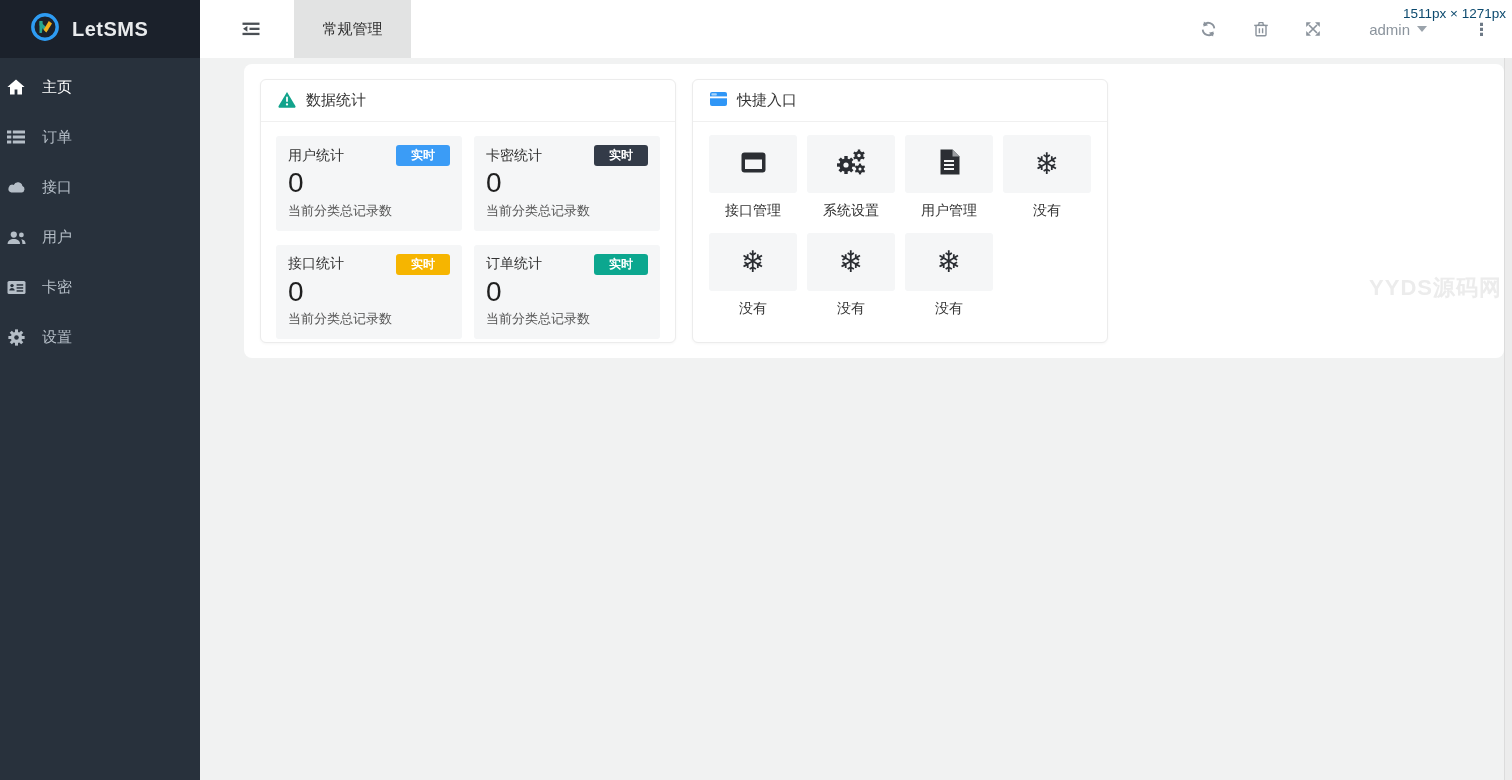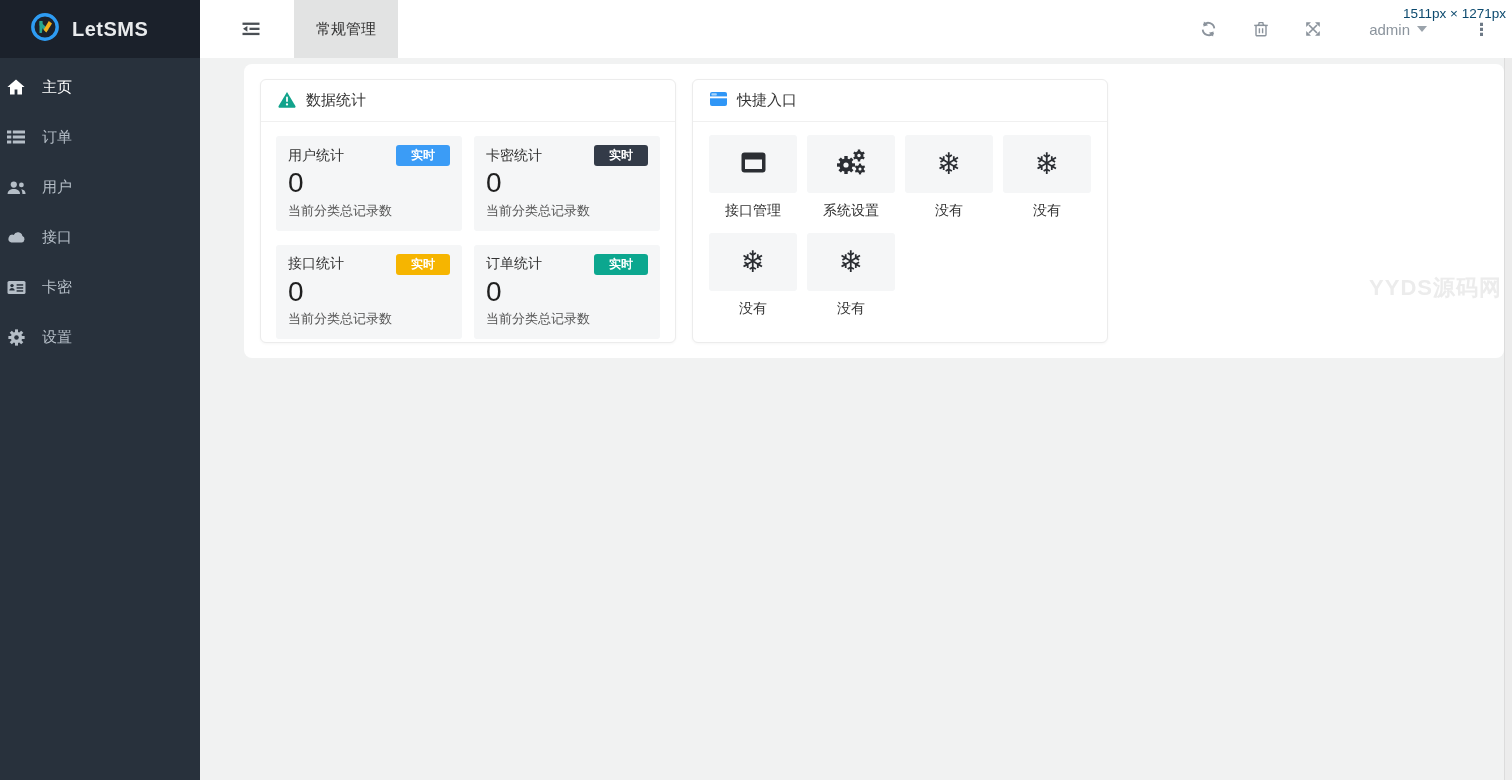--- a/index.html
+++ b/index.html
@@ -14,21 +14,21 @@
   .logo-name { color:#e9ebed; font-size:20px; font-weight:bold; letter-spacing:.5px; }
   .nav { padding-top:4px; }
   .nav-item { height:50px; display:flex; align-items:center; padding-left:6px; gap:16px;
     color:#b5bec7; font-size:15px; cursor:pointer; }
   .nav-item .ico { width:20px; display:flex; justify-content:center; }
   .nav-item.active { color:#ffffff; }
   
   .main { position:absolute; left:200px; top:0; right:0; height:780px; }
   .topbar { position:relative; height:58px; background:#ffffff; display:flex; align-items:center; }
   .toggle-btn { margin-left:42px; cursor:pointer; display:flex; align-items:center; }
-  .tab { margin-left:34px; height:58px; width:104px; background:#e2e3e3; display:flex;
+  .tab { margin-left:34px; height:58px; width:117px; background:#e2e3e3; display:flex;
     align-items:center; justify-content:center; font-size:15px; color:#333; cursor:pointer; }
   .topbar-right { margin-left:auto; display:flex; align-items:center; gap:36px; padding-right:22px; }
   .tb-ico { cursor:pointer; display:flex; align-items:center; }
   .user-box { display:flex; align-items:center; gap:7px; cursor:pointer; margin-left:12px; }
   .user-name { color:#8b949d; font-size:15px; }
   .caret { width:0; height:0; border-left:5px solid transparent; border-right:5px solid transparent;
     border-top:6px solid #9aa3ab; }
   .kebab { color:#6e7a87; font-size:17px; font-weight:bold; cursor:pointer; margin-left:10px; line-height:1; }
   .viewport-badge { position:absolute; top:6px; right:6px; font-size:13.5px; color:#0c4a6e; }
   
@@ -92,36 +92,36 @@
           <rect x="0" y="6.5" width="4.3" height="3"></rect>
             <rect x="5.8" y="6.5" width="12.2" height="3"></rect>
           <rect x="0" y="11.5" width="4.3" height="3"></rect>
             <rect x="5.8" y="11.5" width="12.2" height="3"></rect>
         </svg>
       </span>
       <span>订单</span>
     </div>
     <div class="nav-item">
       <span class="ico">
+        <svg width="19" height="14" viewBox="0 0 19 14" fill="currentColor">
+          <path d="M15.4 6.1 A4.6 4.6 0 0 0 6.7 4.9 A4 4 0 0 0 4.3 12.6 h10.4 a3.4 3.4 0 0 0 .7-6.5 Z"></path>
+        </svg>
+      </span>
+      <span>接口</span>
+    </div>
+    <div class="nav-item">
+      <span class="ico">
         <svg width="19" height="15" viewBox="0 0 19 15" fill="currentColor">
           <circle cx="6.8" cy="4.6" r="3.1"></circle>
           <path d="M.6 14 c0-3.2 2.8-4.9 6.2-4.9 s6.2 1.7 6.2 4.9 Z"></path>
           <circle cx="14.4" cy="4.9" r="2.4"></circle>
           <path d="M14.2 9.2 c2.5.3 4.4 1.7 4.4 4.8 h-3.2 c0-2-.4-3.6-1.2-4.8 Z"></path>
         </svg>
       </span>
       <span>用户</span>
-    </div>
-    <div class="nav-item">
-      <span class="ico">
-        <svg width="19" height="14" viewBox="0 0 19 14" fill="currentColor">
-          <path d="M15.4 6.1 A4.6 4.6 0 0 0 6.7 4.9 A4 4 0 0 0 4.3 12.6 h10.4 a3.4 3.4 0 0 0 .7-6.5 Z"></path>
-        </svg>
-      </span>
-      <span>接口</span>
     </div>
     <div class="nav-item">
       <span class="ico">
         <svg width="19" height="15" viewBox="0 0 19 15" fill="currentColor">
           <rect x="0.5" y="1" width="18" height="13" rx="1.6"></rect>
           <circle cx="5" cy="5.6" r="1.7" fill="#28313c"></circle>
           <path d="M2.3 10.6 c0-1.7 1.3-2.6 2.7-2.6 s2.7.9 2.7 2.6 Z" fill="#28313c"></path>
           <rect x="9.6" y="4.2" width="6.6" height="1.5" fill="#28313c"></rect>
           <rect x="9.6" y="7.2" width="6.6" height="1.5" fill="#28313c"></rect>
           <rect x="9.6" y="10.2" width="6.6" height="1.5" fill="#28313c"></rect>
@@ -317,20 +317,34 @@
                     </g>
                   </g>
                   <circle cx="10" cy="16" r="2.6" fill="#f5f6f7"></circle>
                   <circle cx="23" cy="6.5" r="1.7" fill="#f5f6f7"></circle>
                   <circle cx="24" cy="20" r="1.5" fill="#f5f6f7"></circle>
                 </svg>
               </span>
             </div>
             <div class="tile-label">系统设置</div>
           </div>
+          <div class="quick-item">
+            <div class="tile">
+              <span>
+                <svg width="22" height="26" viewBox="0 0 22 26">
+                  <path d="M2.5 .5 h12 l7 7 v18 h-19 Z" fill="#2b2e33"></path>
+                  <path d="M14.5 .5 l7 7 h-7 Z" fill="#9a9da1"></path>
+                  <rect x="6" y="11" width="10" height="2" fill="#f5f6f7"></rect>
+                  <rect x="6" y="15" width="10" height="2" fill="#f5f6f7"></rect>
+                  <rect x="6" y="19" width="10" height="2" fill="#f5f6f7"></rect>
+                </svg>
+              </span>
+            </div>
+            <div class="tile-label">用户管理</div>
+          </div>
 
           <div class="quick-item">
             <div class="tile">
                 <span class="snow">❄</span>
               </div>
             <div class="tile-label">没有</div>
           </div>
           <div class="quick-item">
             <div class="tile">
                 <span class="snow">❄</span>

